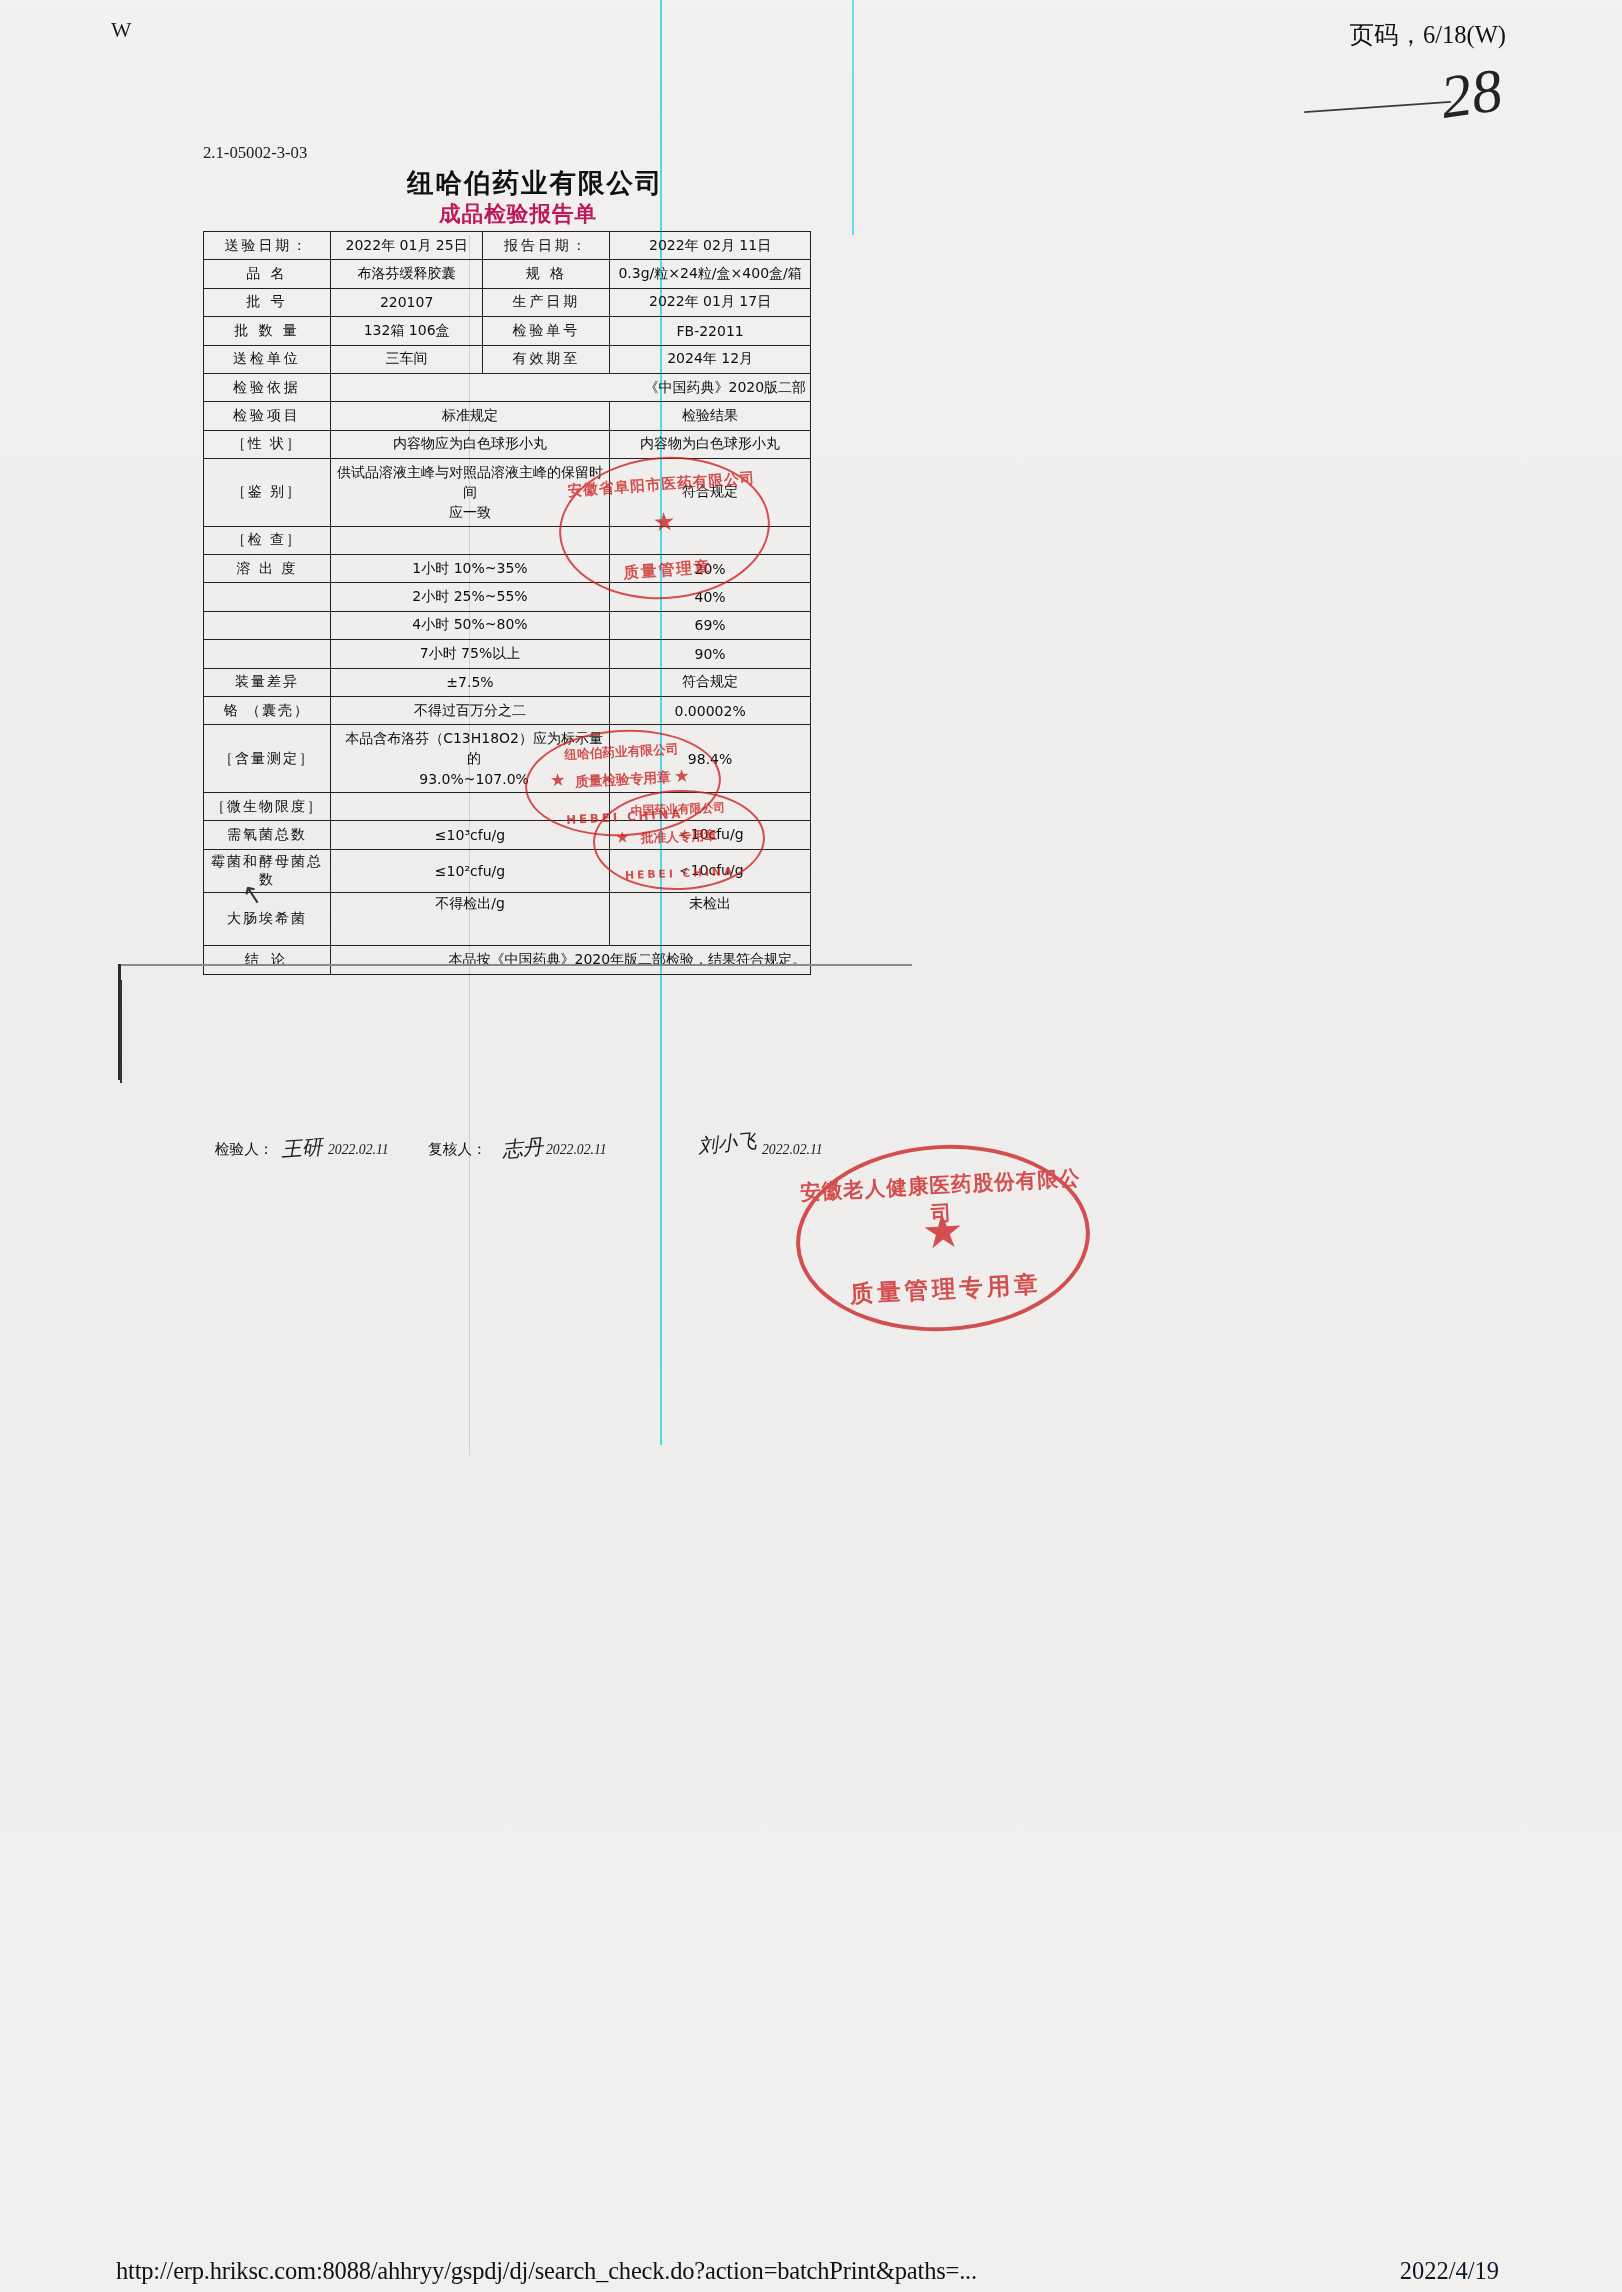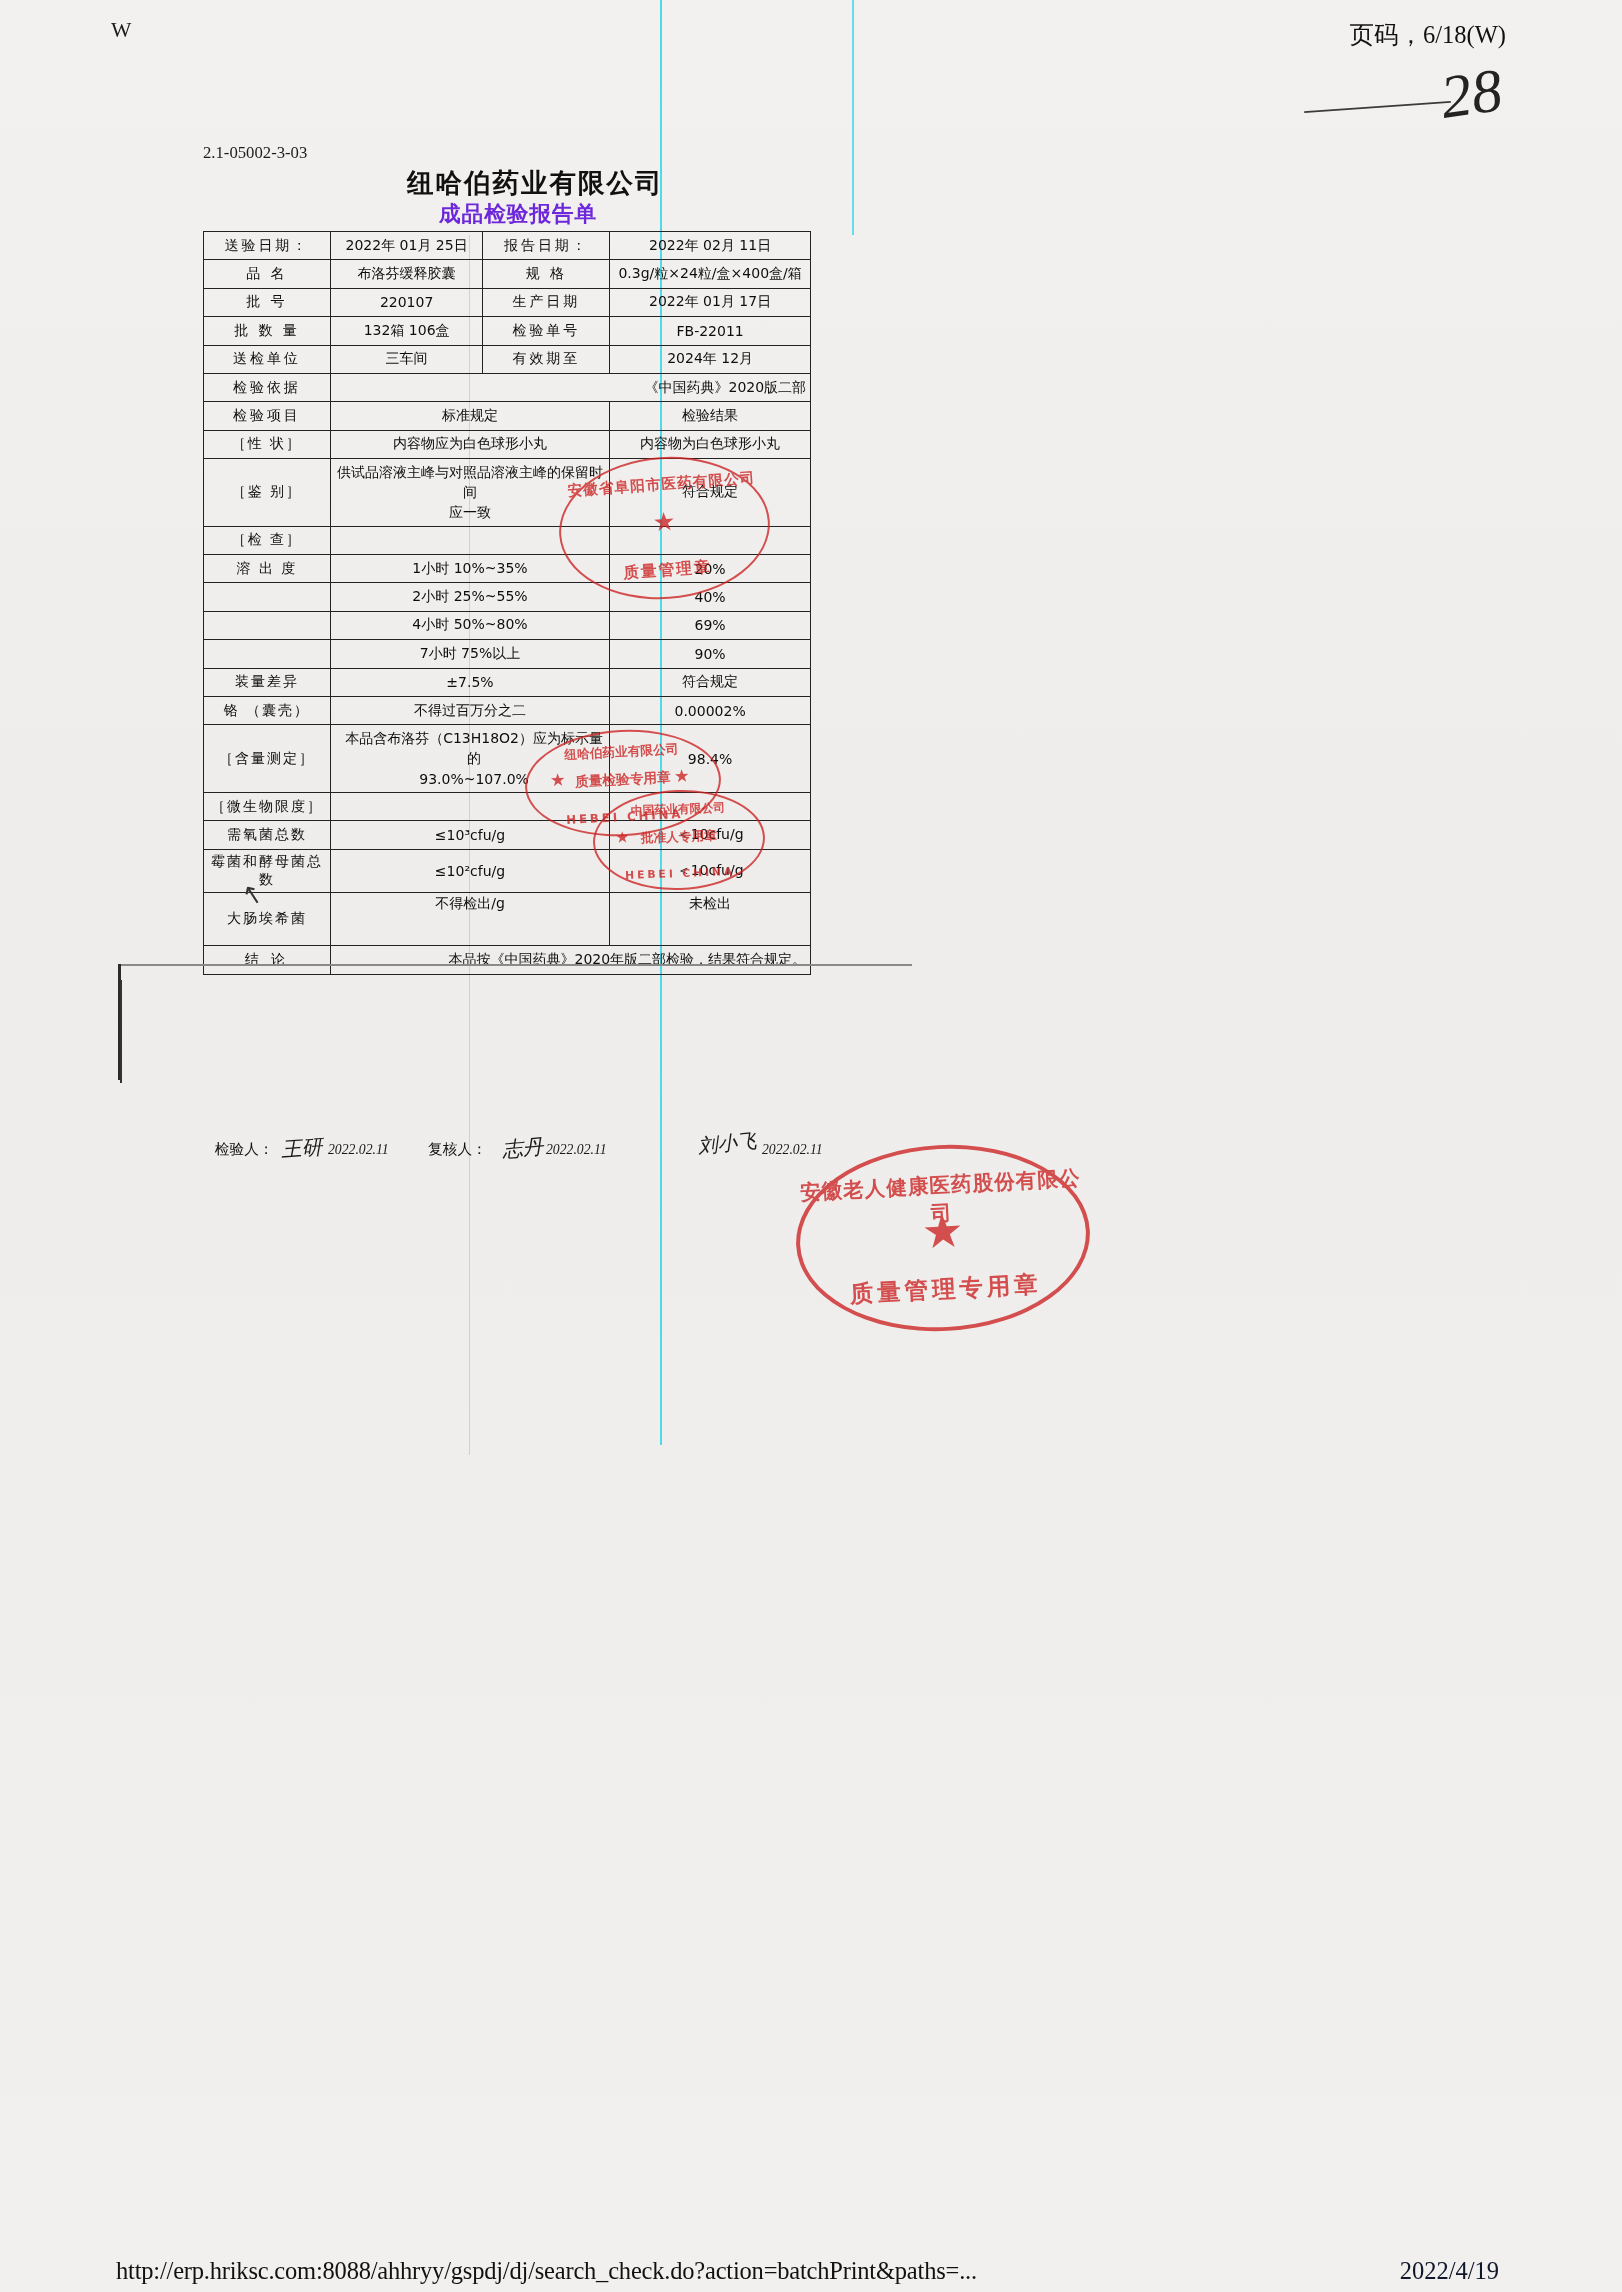--- a/index.html
+++ b/index.html
@@ -97,21 +97,21 @@
     letter-spacing: 2px;
     color: #111;
     font-family: "DejaVu Sans", sans-serif;
   }
   .title2 {
     position: absolute;
     left: 439px; top: 199px;
     font-size: 21.6px;
     font-weight: bold;
     letter-spacing: 1px;
-    color: #6d28d9;
+    color: #be185d;
     font-family: "DejaVu Sans", sans-serif;
   }
   
   table.report {
     position: absolute;
     left: 203px; top: 231px;
     width: 608px;
     border-collapse: collapse;
     font-family: "DejaVu Sans", sans-serif;
     color: #0d0d0d;

